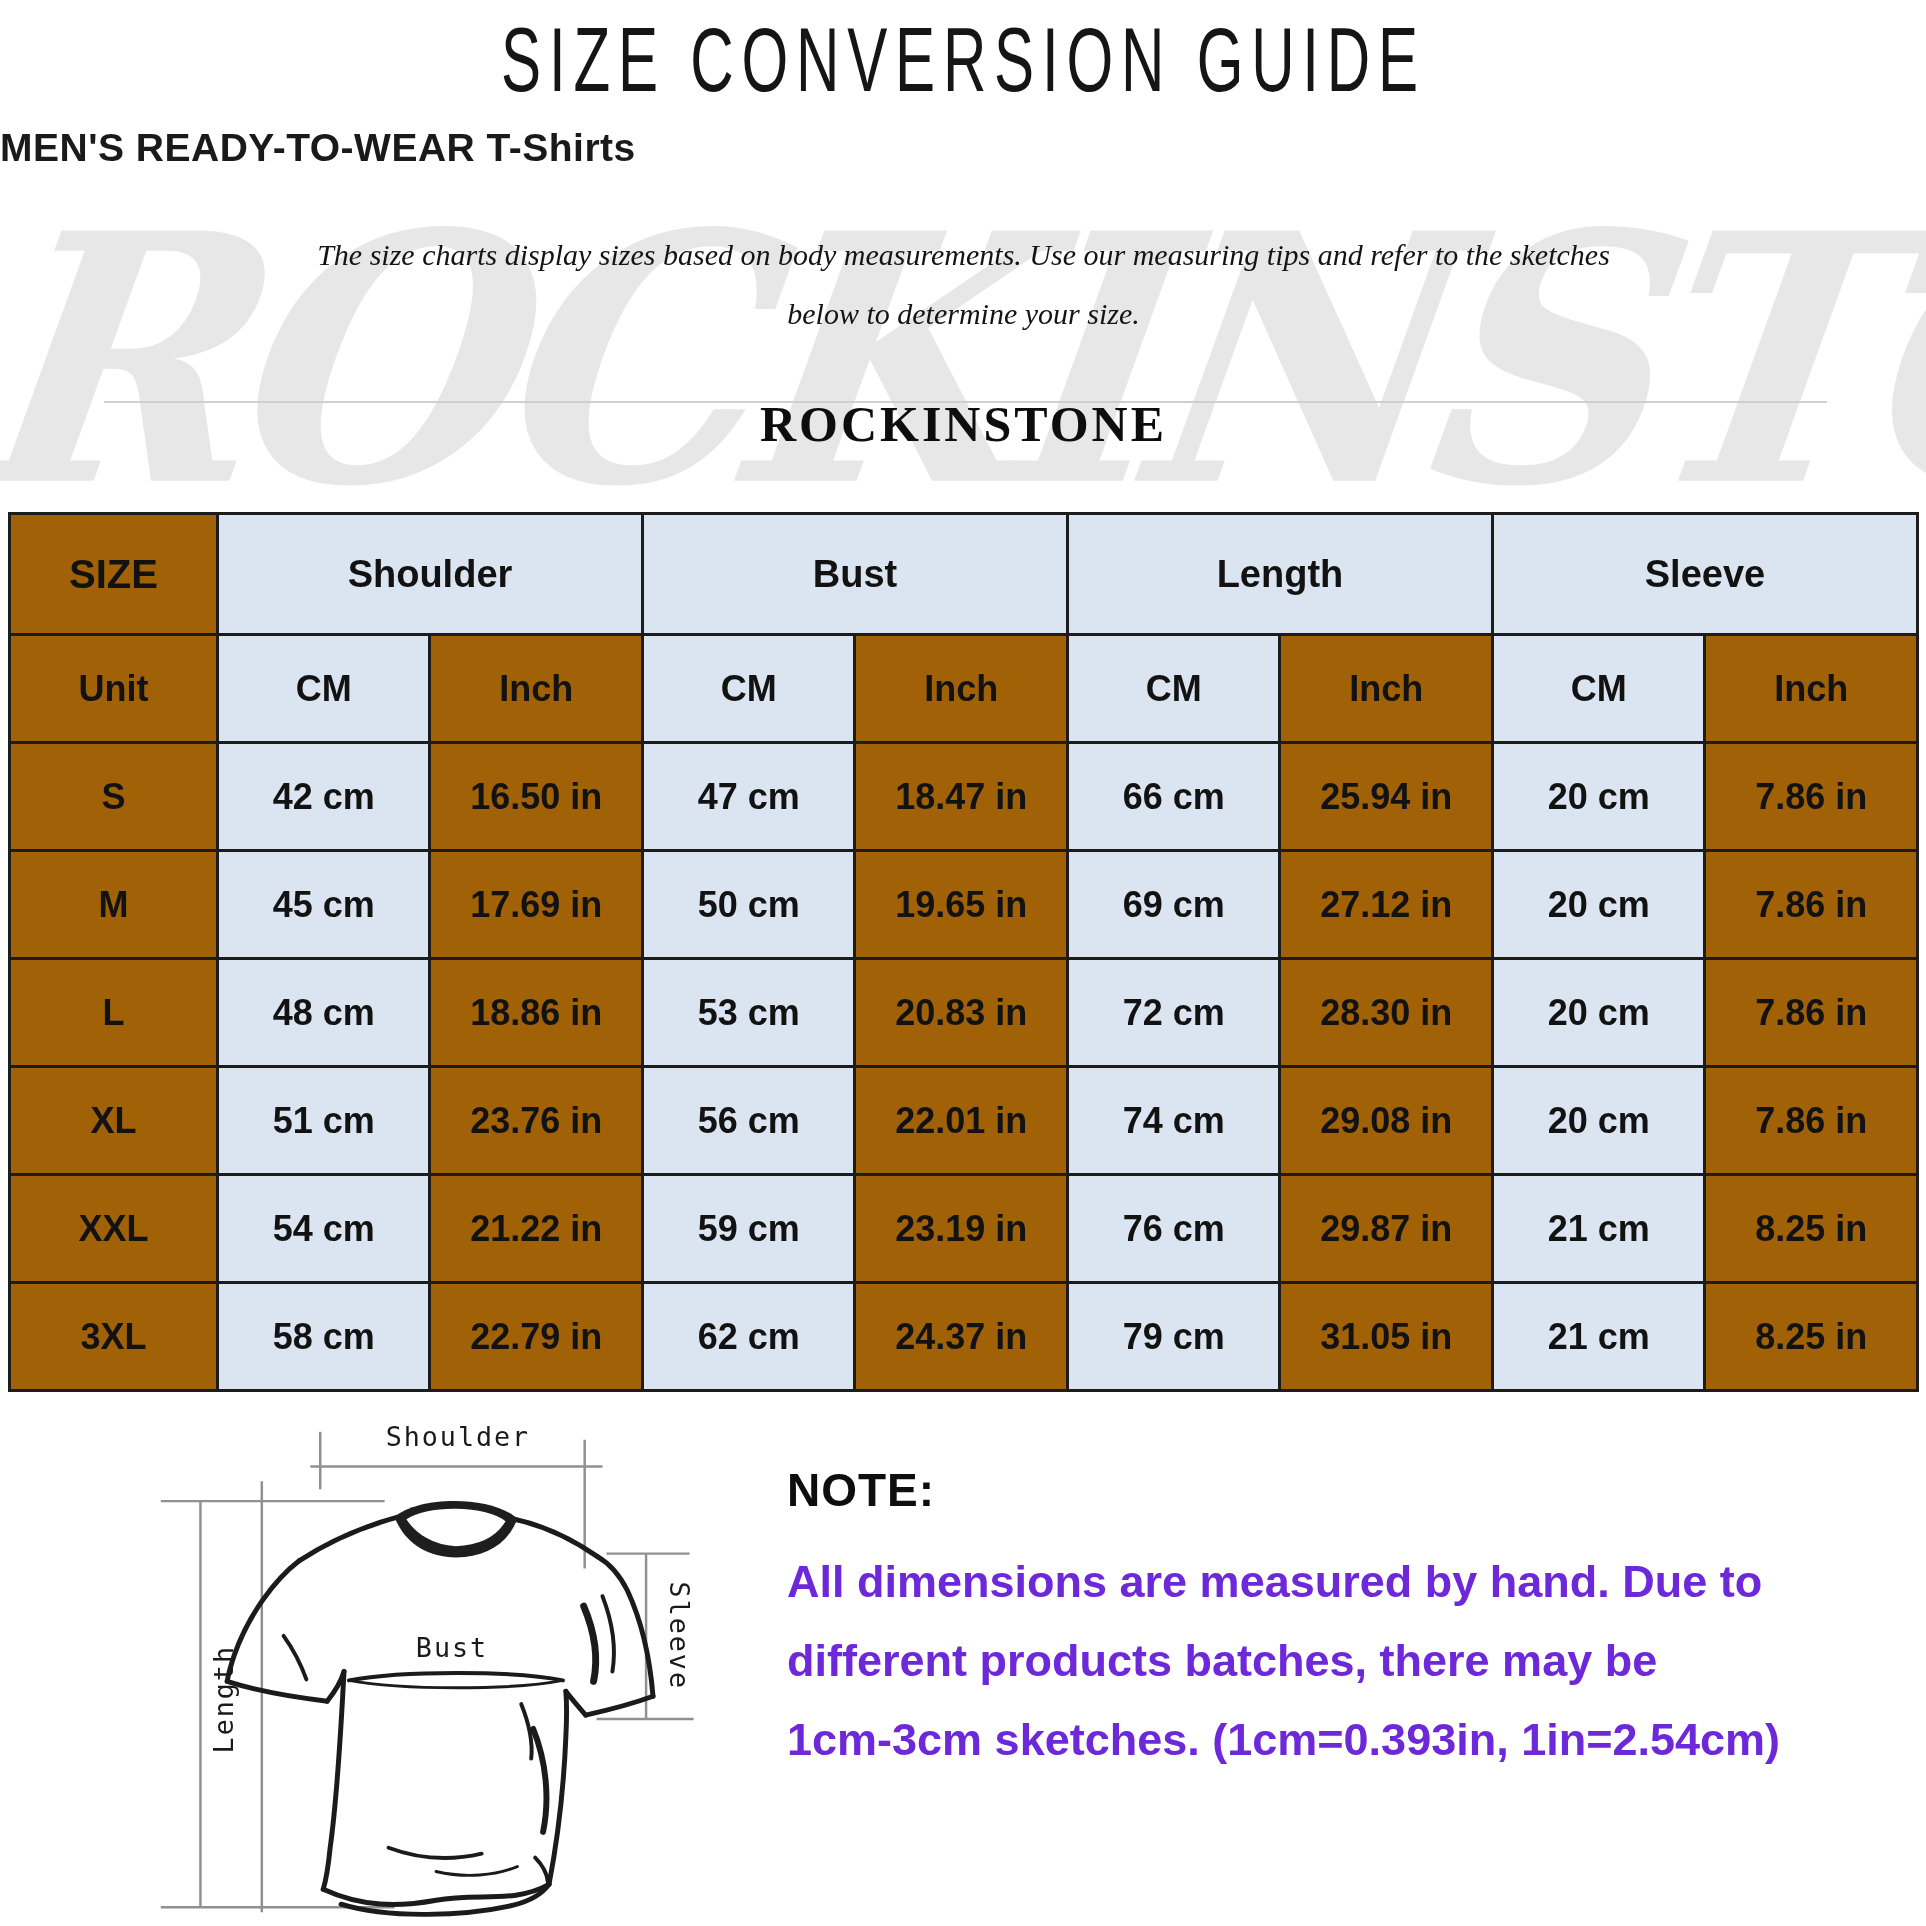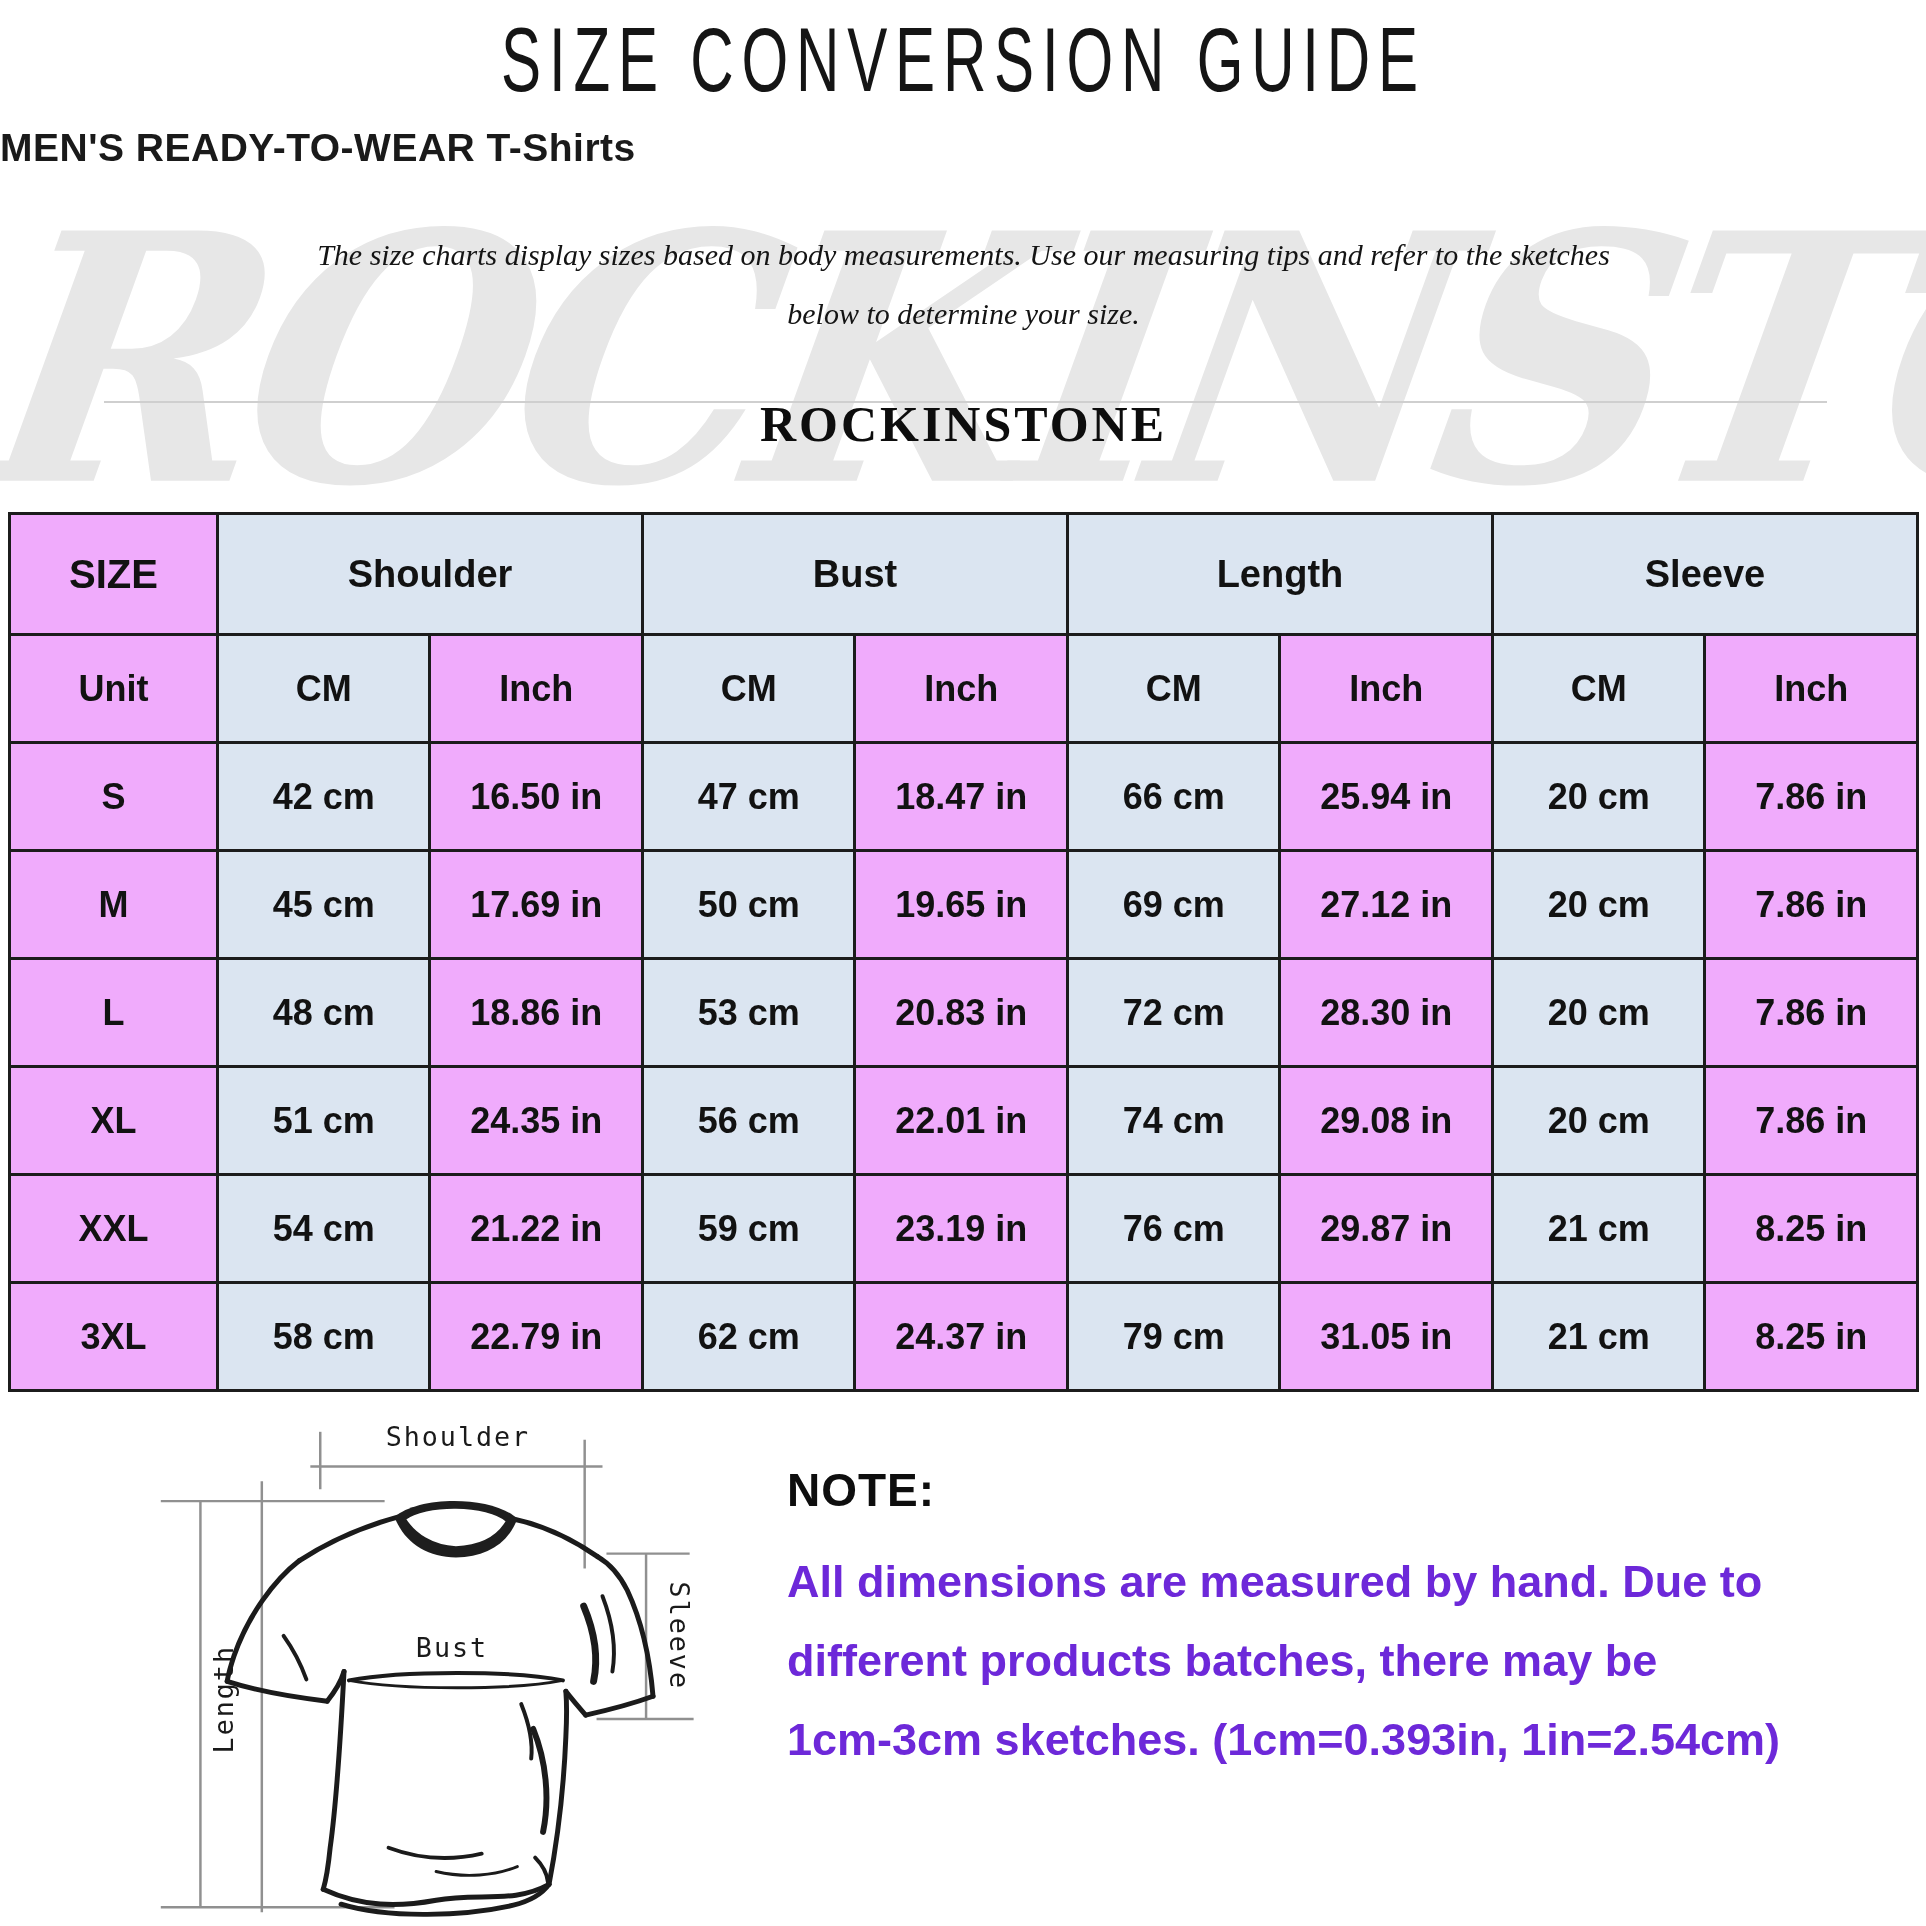--- a/index.html
+++ b/index.html
@@ -30,21 +30,21 @@
   
   .size-table{position:absolute;top:512px;left:8px;width:1911px;z-index:2;
               border-collapse:collapse;table-layout:fixed;}
   .size-table td{border:3px solid #1c1c1c;text-align:center;vertical-align:middle;padding:0;
                  font-weight:700;font-size:36px;color:#121212;}
   .size-table tr{height:108px;}
   .size-table tr.header-row{height:121px;}
   .size-table td.group-head{font-size:38px;}
   .size-table td.size-head{font-size:40px;}
   .blue{background:#dbe5f1;}
-  .wcell{background:#f0abfc;}
+  .wcell{background:#a16207;}
 
   
   .sketch{position:absolute;left:139px;top:1412px;width:619px;height:513px;z-index:2;}
   .sketch svg{display:block;}
   .sk-label{font-family:"DejaVu Sans Mono",monospace;font-size:27px;letter-spacing:2px;fill:#1a1a1a;}
 
   
   .note{position:absolute;left:787px;top:1463px;width:1099px;z-index:2;}
   .note-heading{font-size:46px;font-weight:700;letter-spacing:1px;color:#0e0e0e;}
   .note-line{font-size:45px;font-weight:700;margin-top:33px;line-height:46px;color:#6d28d9;white-space:nowrap;}
@@ -126,21 +126,21 @@
         <td class="blue">53 cm</td>
         <td class="wcell">20.83 in</td>
         <td class="blue">72 cm</td>
         <td class="wcell">28.30 in</td>
         <td class="blue">20 cm</td>
         <td class="wcell">7.86 in</td>
       </tr>
       <tr>
         <td class="wcell">XL</td>
         <td class="blue">51 cm</td>
-        <td class="wcell">24.35 in</td>
+        <td class="wcell">23.76 in</td>
         <td class="blue">56 cm</td>
         <td class="wcell">22.01 in</td>
         <td class="blue">74 cm</td>
         <td class="wcell">29.08 in</td>
         <td class="blue">20 cm</td>
         <td class="wcell">7.86 in</td>
       </tr>
       <tr>
         <td class="wcell">XXL</td>
         <td class="blue">54 cm</td>

